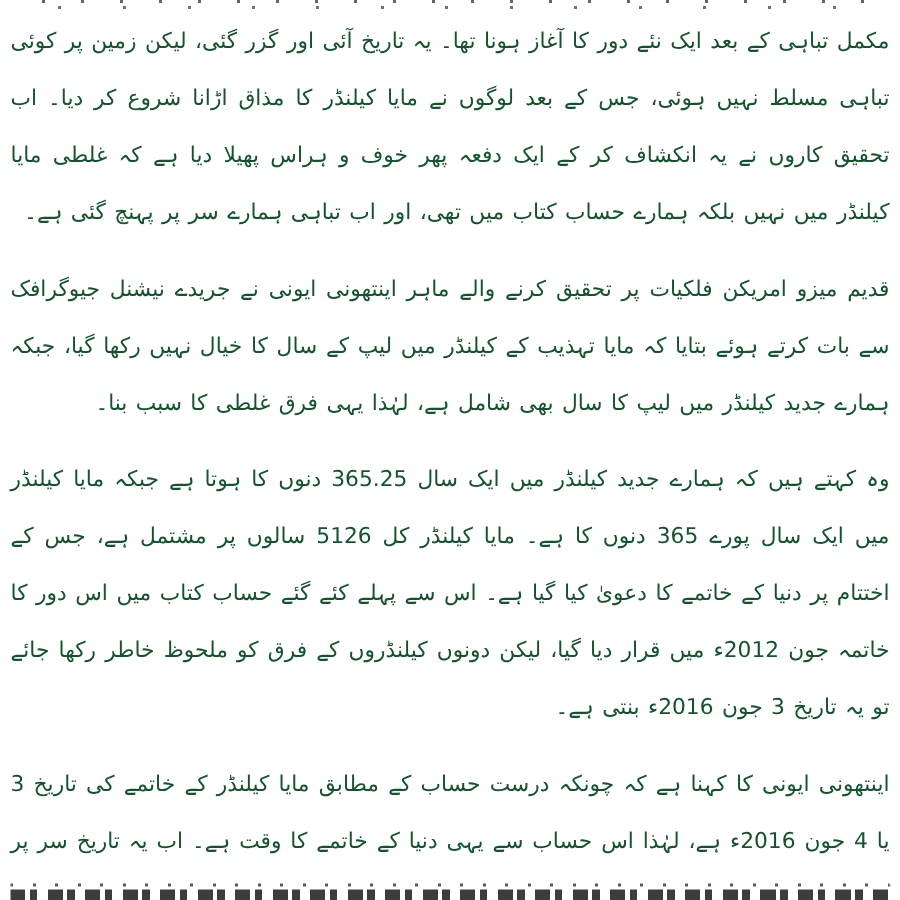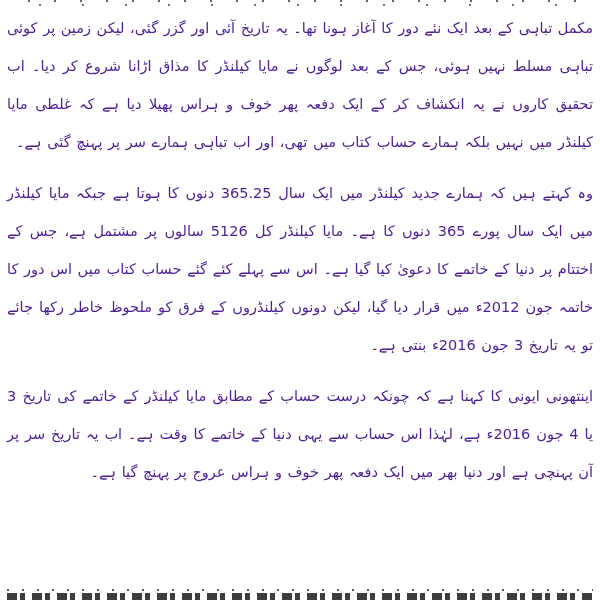--- a/index.html
+++ b/index.html
@@ -25,21 +25,21 @@
     top: 9px;
     right: 7px;
     left: 7px;
   }
   .para {
     margin: 0 0 13px 0;
     font-size: 14.5px;
     line-height: 38px;
     text-align: justify;
     word-spacing: 1px;
-    color: #4c1d95;
+    color: #14532d;
   }
   .para:last-child { margin-bottom: 0; }
 
   
   .clip-top {
     position: absolute;
     top: 0;
     right: 12px;
     left: 28px;
     height: 7px;
@@ -73,20 +73,21 @@
 </style>
 </head>
 <body>
 
 <div class="page">
 
   <div class="clip-top"></div>
 
   <div class="content">
     <p class="para">مکمل تباہی کے بعد ایک نئے دور کا آغاز ہونا تھا۔ یہ تاریخ آئی اور گزر گئی، لیکن زمین پر کوئی تباہی مسلط نہیں ہوئی، جس کے بعد لوگوں نے مایا کیلنڈر کا مذاق اڑانا شروع کر دیا۔ اب تحقیق کاروں نے یہ انکشاف کر کے ایک دفعہ پھر خوف و ہراس پھیلا دیا ہے کہ غلطی مایا کیلنڈر میں نہیں بلکہ ہمارے حساب کتاب میں تھی، اور اب تباہی ہمارے سر پر پہنچ گئی ہے۔</p>
+    <p class="para">قدیم میزو امریکن فلکیات پر تحقیق کرنے والے ماہر اینتھونی ایونی نے جریدے نیشنل جیوگرافک سے بات کرتے ہوئے بتایا کہ مایا تہذیب کے کیلنڈر میں لیپ کے سال کا خیال نہیں رکھا گیا، جبکہ ہمارے جدید کیلنڈر میں لیپ کا سال بھی شامل ہے، لہٰذا یہی فرق غلطی کا سبب بنا۔</p>
     <p class="para">وہ کہتے ہیں کہ ہمارے جدید کیلنڈر میں ایک سال 365.25 دنوں کا ہوتا ہے جبکہ مایا کیلنڈر میں ایک سال پورے 365 دنوں کا ہے۔ مایا کیلنڈر کل 5126 سالوں پر مشتمل ہے، جس کے اختتام پر دنیا کے خاتمے کا دعویٰ کیا گیا ہے۔ اس سے پہلے کئے گئے حساب کتاب میں اس دور کا خاتمہ جون 2012ء میں قرار دیا گیا، لیکن دونوں کیلنڈروں کے فرق کو ملحوظ خاطر رکھا جائے تو یہ تاریخ 3 جون 2016ء بنتی ہے۔</p>
     <p class="para">اینتھونی ایونی کا کہنا ہے کہ چونکہ درست حساب کے مطابق مایا کیلنڈر کے خاتمے کی تاریخ 3 یا 4 جون 2016ء ہے، لہٰذا اس حساب سے یہی دنیا کے خاتمے کا وقت ہے۔ اب یہ تاریخ سر پر آن پہنچی ہے اور دنیا بھر میں ایک دفعہ پھر خوف و ہراس عروج پر پہنچ گیا ہے۔</p>
 
   </div>
 
   <div class="clip-bottom"></div>
 
 </div>
 
 </body></html>

